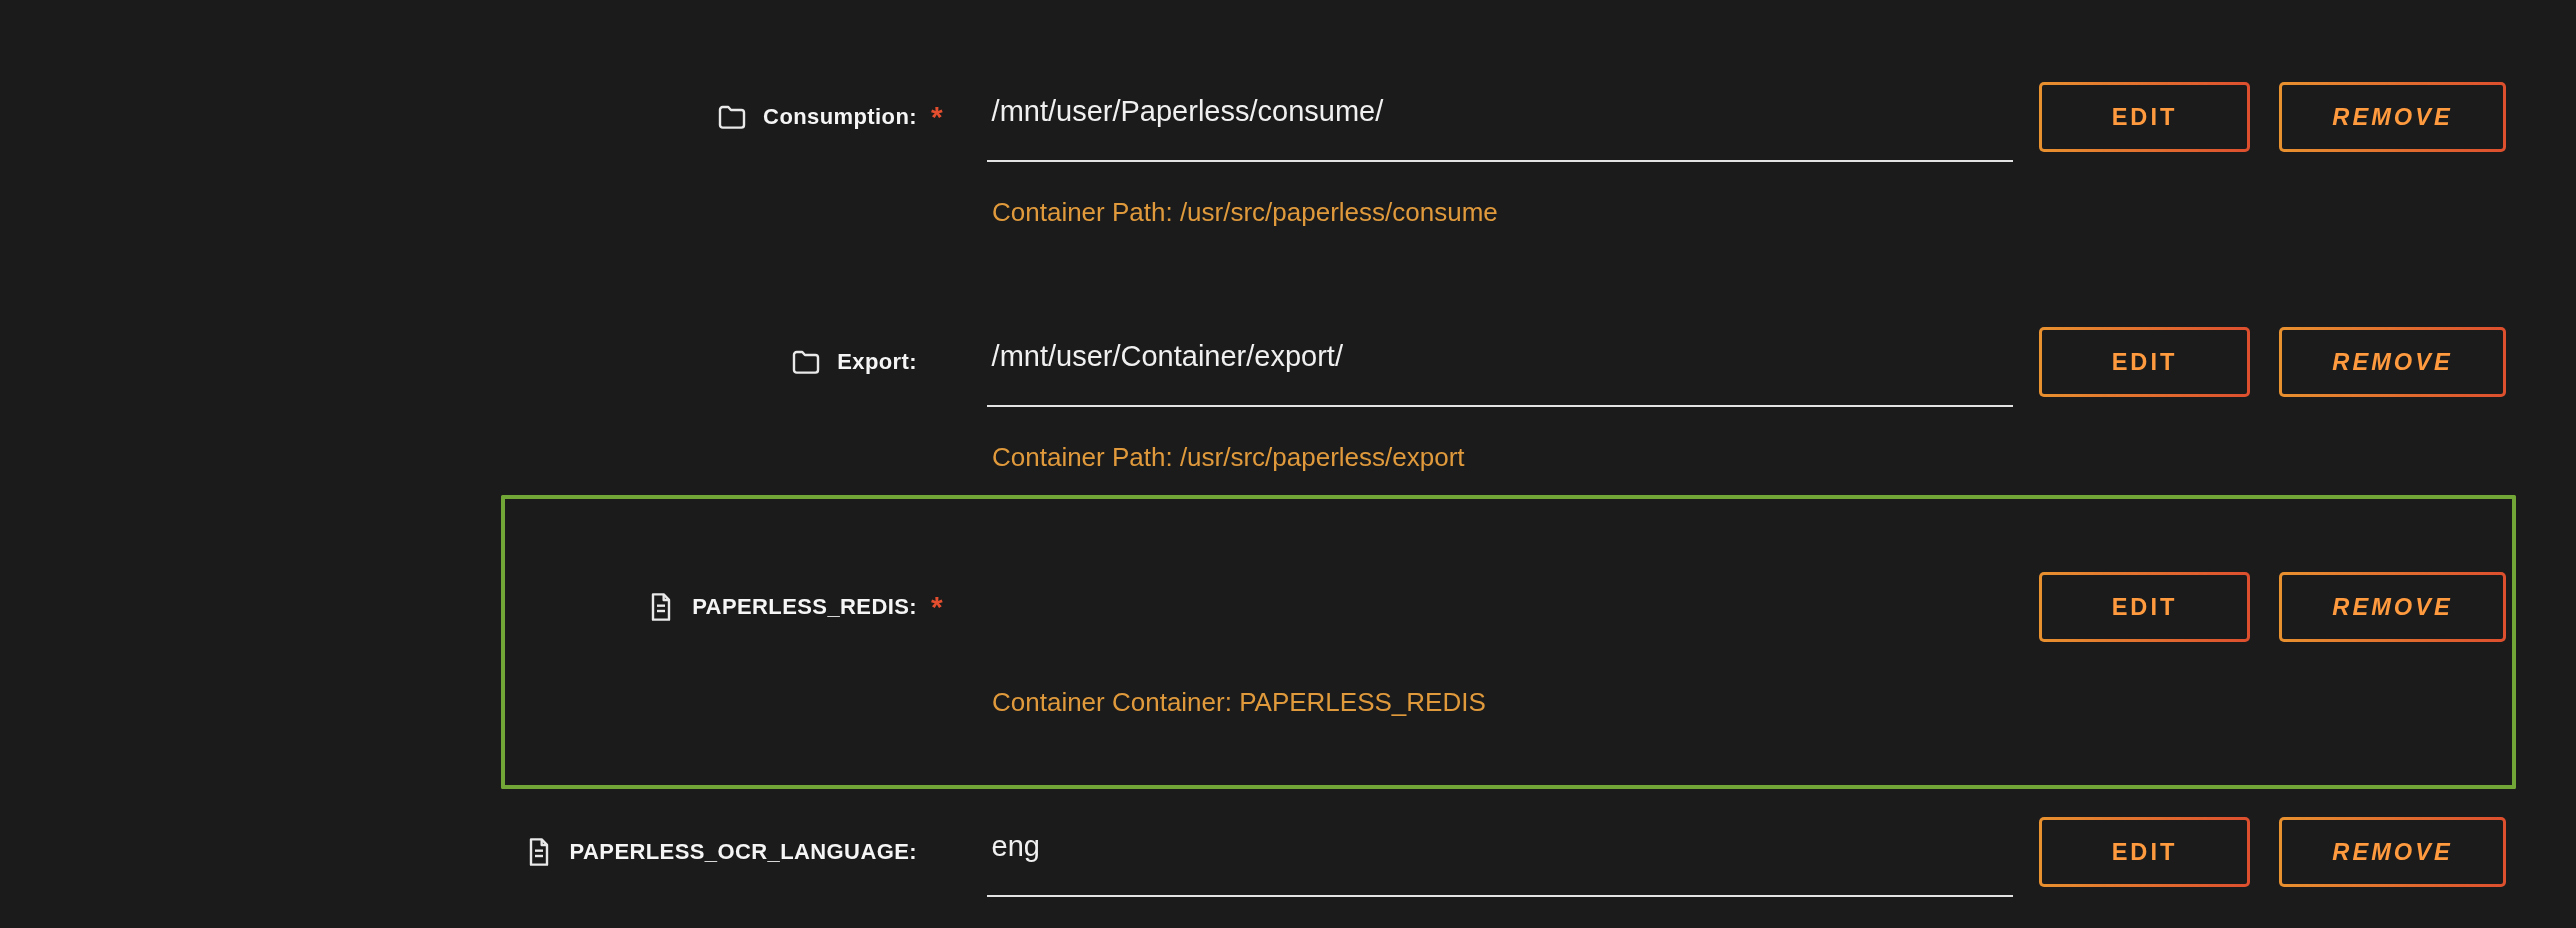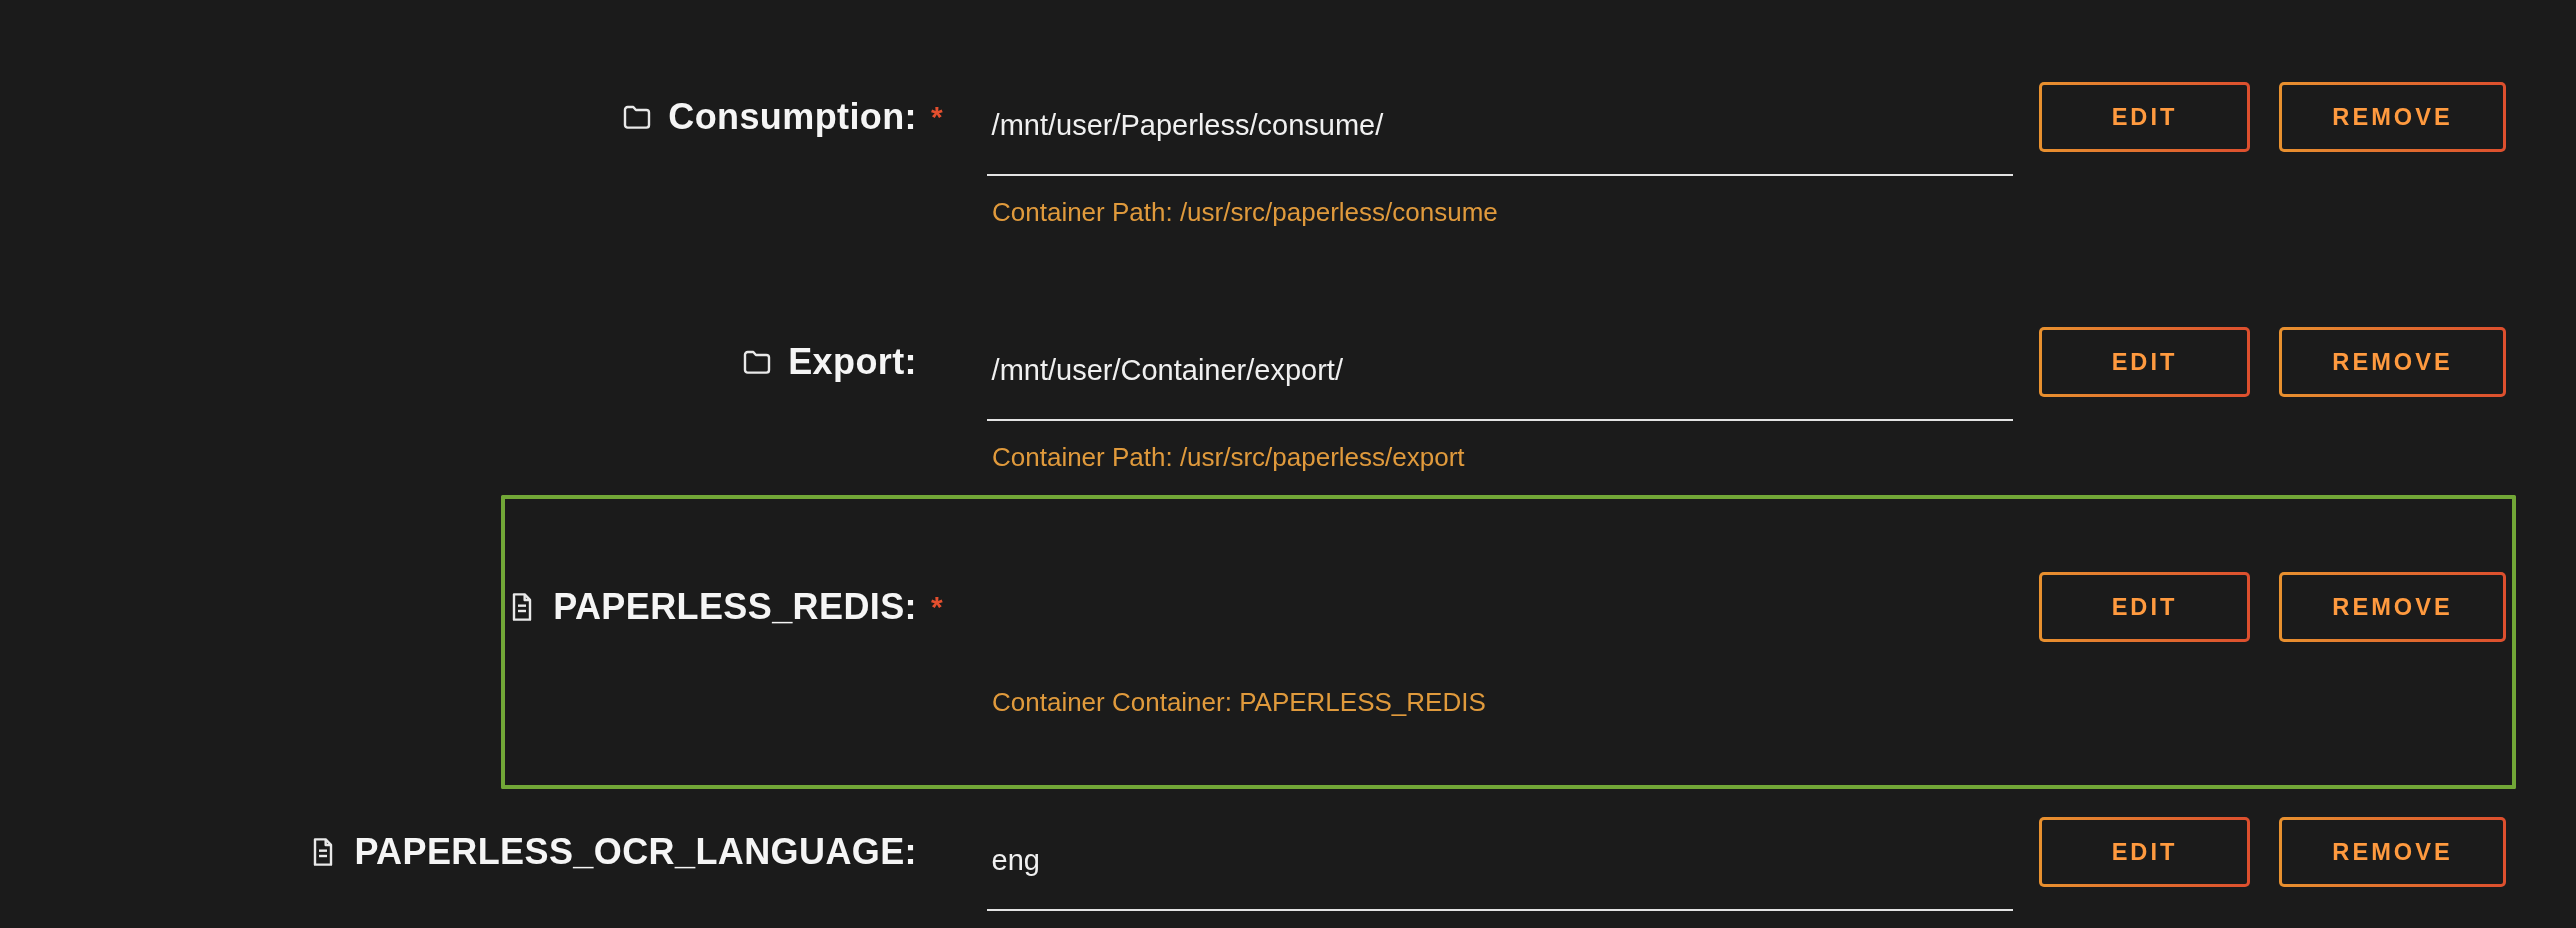--- a/index.html
+++ b/index.html
@@ -14,58 +14,57 @@
 
   .row { position: absolute; left: 0; width: 2576px; height: 228px; }
 
   .label-cell {
     position: absolute; left: 0; top: 0; width: 917px; height: 70px;
     display: flex; align-items: center; justify-content: flex-end; gap: 15px;
   }
   .field-icon { width: 32px; height: 32px; color: #e9e9e9; flex: 0 0 auto; display: block; }
   .field-icon svg { width: 100%; height: 100%; display: block; }
   .label-text {
-    color: #f5f5f5; font-weight: 700; font-size: 36px; letter-spacing: 0.4px;
+    color: #f5f5f5; font-weight: 700; font-size: 22px; letter-spacing: 0.4px;
     white-space: nowrap;
   }
   .asterisk {
     position: absolute; left: 931px; top: 0; height: 70px;
     display: flex; align-items: center;
     color: #e34f2e; font-weight: 700; font-size: 30px;
   }
 
   .value-field {
     position: absolute; left: 987px; top: 10.7px; width: 1026px;
     color: #f0f0f0; font-size: 29px; line-height: 37px;
     padding: 0 0 30px 4.6px;
     border-bottom: 2.3px solid #e3e3e3;
     white-space: nowrap; overflow: hidden;
     background: transparent;
-    margin-top: 14px;
   }
 
   .hint {
     position: absolute; left: 992px; top: 112px;
     color: #e09a3c; font-size: 26px; line-height: 37px;
     white-space: nowrap;
   }
   .hint:empty { display: none; }
 
   .btn {
     position: absolute; top: 0; height: 70px;
     border: 3px solid transparent; border-radius: 5px;
     background: linear-gradient(#1b1b1b,#1b1b1b) padding-box,
                 linear-gradient(90deg,#e8912f,#dd4f2e) border-box;
     color: #ff9a3f; font-weight: 700; font-size: 23.6px; letter-spacing: 3px;
     font-family: "Liberation Sans", sans-serif;
     display: flex; align-items: center; justify-content: center;
     cursor: pointer;
   }
   .btn-edit   { left: 2039px; width: 211px; }
-  .btn-remove { left: 2279px; width: 227px; }
+  .btn-remove { left: 2279px; width: 227px; font-style: italic; }
 
   .highlight-box {
     position: absolute; left: 501px; top: 495px; width: 2015px; height: 294px;
     border: 4.6px solid #72a737; border-radius: 1.5px;
     pointer-events: none;
   }
 </style>
 </head>
 <body>
 

